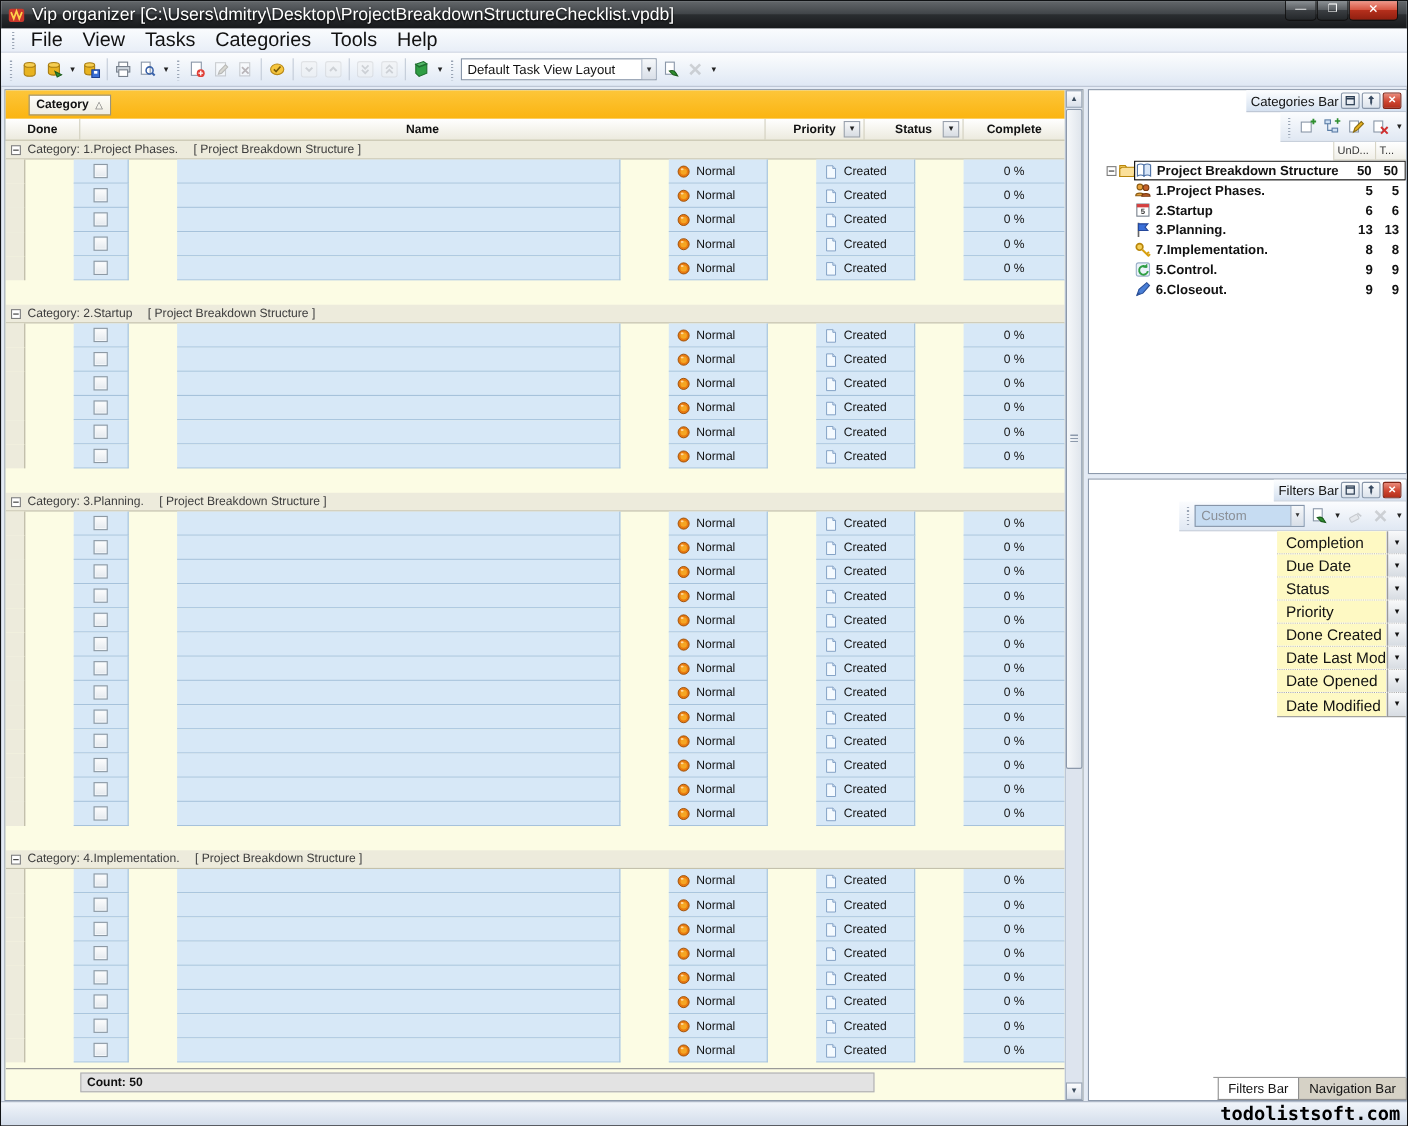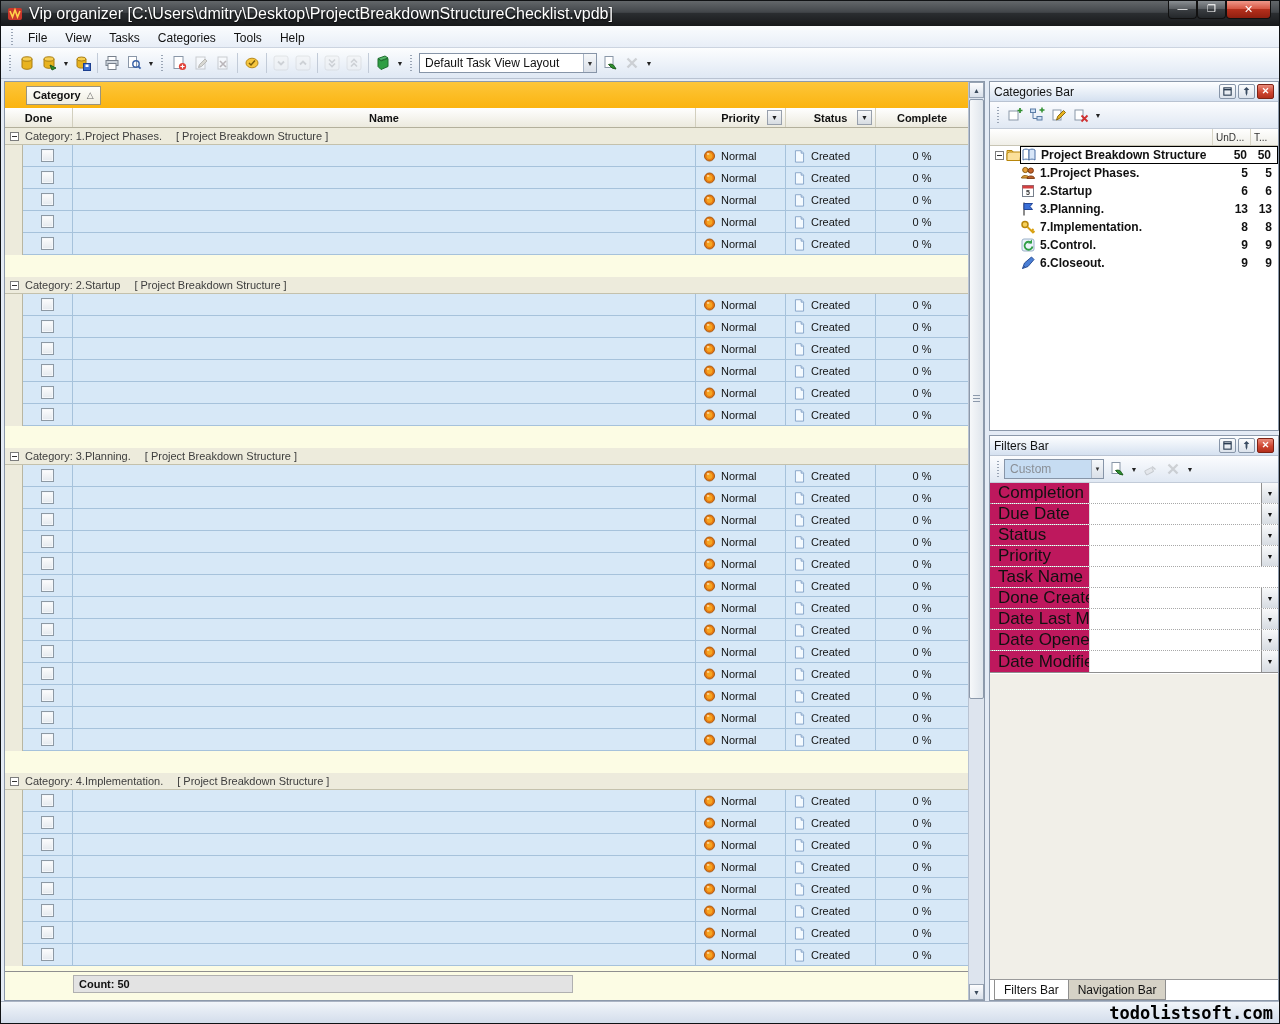--- a/index.html
+++ b/index.html
@@ -19,21 +19,21 @@
   .wbtn { width:29px; height:18px; border:1px solid #111; border-top:none;
     border-radius:0 0 4px 4px; background:linear-gradient(#8a8f93,#55595d 50%,#3a3e42 50%,#24272a);
     color:#fff; font-size:10px; line-height:16px; text-align:center; cursor:pointer; }
   .wbtn.close { width:45px; background:linear-gradient(#f0988a,#d4503c 50%,#b42f1c 50%,#8f1f10); font-size:11px; }
 
   
   .menubar { position:absolute; left:0; top:25px; right:0; height:22px;
     background:linear-gradient(#fafcfe,#e8eef7); border-bottom:1px solid #ccd4e0;
     display:flex; align-items:center; padding-left:6px; }
   .menubar .gripper { margin-right:4px; }
-  .menu-item { font-size:12px; color:#111; padding:2px 9px; cursor:default; border-radius:2px; }
+  .menu-item { font-size:18px; color:#111; padding:2px 9px; cursor:default; border-radius:2px; }
 
   .toolbar { position:absolute; left:0; top:47px; right:0; height:31px;
     background:linear-gradient(#fcfdfe,#dfe8f4); border-bottom:1px solid #b9c3d2;
     display:flex; align-items:center; padding-left:4px; }
   .gripper { width:5px; height:20px; margin:0 3px;
     background:repeating-linear-gradient(#9aa5b5 0 1px, transparent 1px 3px);
     background-size:2px 100%; background-repeat:no-repeat; background-position:1px 2px; }
   .tbtn { width:22px; height:22px; border:1px solid transparent; border-radius:2px;
     display:flex; align-items:center; justify-content:center; background:transparent; cursor:pointer; }
   .tbtn svg { width:16px; height:16px; }
@@ -68,52 +68,52 @@
     display:flex; align-items:center; justify-content:center; cursor:pointer; }
 
   .listbody { flex:1 1 auto; overflow:hidden; display:flex; flex-direction:column; background:#fcfce4; }
   .grouprow { height:17px; flex:0 0 auto; background:#edebdc; border-bottom:1px solid #c4c1ac;
     display:flex; align-items:center; font-size:11px; color:#3d3d3d; }
   .grouprow .glabel { margin-left:6px; }
   .grouprow .gsuffix { margin-left:14px; }
   .expandbox { width:9px; height:9px; border:1px solid #7c7c7c; background:#fff; position:relative; margin-left:5px; flex:0 0 auto; cursor:pointer; }
   .expandbox::after { content:""; position:absolute; left:1px; top:3px; width:5px; height:1px; background:#333; }
 
-  .taskrow { height:22px; flex:0 0 auto; display:grid; grid-template-columns:18px 50px 1fr 90px 90px 92px; }
+  .taskrow { height:22px; flex:0 0 auto; display:grid; grid-template-columns:18px 50px 1fr 90px 90px 92px;gap:44px; }
   .c-strip { background:#edebdc; border-right:1px solid #b9b6a1; }
   .c-done,.c-name,.c-pri,.c-stat,.c-comp { background:#d7e8f7; border-right:1px solid #a6c2db; border-bottom:1px solid #a6c2db; display:flex; align-items:center; overflow:hidden; }
   .c-comp { border-right:none; justify-content:center; }
   .c-done { justify-content:center; }
   .c-name { padding-left:5px; font-size:11px; color:#141414; white-space:nowrap; }
   .c-pri,.c-stat { padding-left:7px; font-size:11px; color:#141414; gap:5px; }
   .c-comp { font-size:11px; color:#141414; }
   .cb { width:13px; height:13px; border:1px solid #8d99a4; background:linear-gradient(#fdfdfd,#e4e9ee); box-shadow:inset 0 0 0 1px #f4f7fa; cursor:pointer; }
   .ball svg, .page svg { display:block; }
 
   .fillerrow { height:22px; flex:0 0 auto; background:#fcfce4; }
   .fillersmall { height:5px; flex:0 0 auto; background:#fcfce4; }
 
   .tl-footer { flex:0 0 auto; height:24px; background:#fcfce4; border-top:1px solid #8f8f8f; display:flex; align-items:center; }
-  .countbar { margin-left:68px; width:500px; height:18px; background:#e3e3e3; border:1px solid #b0b0b0;
+  .countbar { margin-left:68px; width:722px; height:18px; background:#e3e3e3; border:1px solid #b0b0b0;
     font-size:11px; font-weight:bold; color:#111; display:flex; align-items:center; padding-left:5px; }
   .tl-rest { flex:1 1 auto; background:#fcfce4; }
 
   
   .vscroll { position:absolute; top:0; right:0; width:16px; bottom:0; background:#dde4ee; border-left:1px solid #b9c3d2; }
   .sbtn { position:absolute; left:0; right:0; height:16px; background:linear-gradient(#fdfdfe,#d9e0ea);
     border:1px solid #98a4b4; display:flex; align-items:center; justify-content:center; font-size:7px; color:#3a4a5c; cursor:pointer; }
   .sbtn.up { top:0; } .sbtn.down { bottom:0; }
   .sthumb { position:absolute; left:0; right:0; top:17px; height:600px; border:1px solid #8c99ab; border-radius:2px;
     background:linear-gradient(90deg,#f6f8fa,#dfe5ec); cursor:grab; }
   .sthumb::after { content:""; position:absolute; left:3px; right:3px; top:50%; height:7px; margin-top:-4px;
     background:repeating-linear-gradient(#8c99ab 0 1px, transparent 1px 3px); }
 
   
   .rightcol { position:absolute; left:988px; top:0; width:290px; bottom:0; }
-  .panel { position:absolute; left:0; right:0; border:1px solid #8c99ab; background:#fff; display:flex; flex-direction:column; }
+  .panel { position:absolute; left:0; right:0; border:1px solid #8c99ab; background:#fff; display:flex; flex-direction:column;align-items:flex-end; }
   .catpanel { top:2px; height:350px; }
   .filtpanel { top:356px; bottom:0; }
 
   .ptitle { height:20px; flex:0 0 auto; background:linear-gradient(#fdfeff,#d5e1f0);
     border-bottom:1px solid #b9c3d2; display:flex; align-items:center; padding:0 4px; }
   .ptitle .plabel { font-size:12px; color:#111; flex:1; }
   .pbtn { width:17px; height:15px; border:1px solid #8795a8; border-radius:2px; margin-left:2px;
     background:linear-gradient(#fbfcfd,#dce3ec); display:flex; align-items:center; justify-content:center; cursor:pointer; }
   .pbtn svg { width:11px; height:11px; }
   .pbtn.pclose { background:linear-gradient(#ea8c7c,#cf4631 55%,#b32f1b); border-color:#7e2214; color:#fff; font-size:9px; font-weight:bold; line-height:1; }
@@ -141,21 +141,21 @@
 
   
   .fcombo { height:20px; width:100px; border:1px solid #8795a8; background:#c6dcf2; display:flex; align-items:center; margin-right:2px; }
   .fcombo .cval { flex:1; font-size:12px; color:#8a8f96; padding-left:5px; }
   .fcombo .cbtn { width:12px; height:18px; border-left:1px solid #aab6c6; background:linear-gradient(#f6f8fa,#d9dfe8);
     font-size:6px; color:#333; display:flex; align-items:center; justify-content:center; }
 
   .filtergrid { flex:0 0 auto; border-bottom:1px solid #8f8f8f; background:#fff; }
   .frow { height:21px; display:grid; grid-template-columns:100px 1fr 17px; border-bottom:1px dotted #a8a8a8; }
   .frow:last-child { border-bottom:none; }
-  .frow .flabel { background:#be185d; border-right:1px solid #e0e0e0; font-size:17px; color:#111;
+  .frow .flabel { background:#fef9c3; border-right:1px solid #e0e0e0; font-size:14px; color:#111;
     display:flex; align-items:center; padding-left:8px; white-space:nowrap; overflow:hidden; }
   .frow .fval { background:#fff; }
   .frow .fdd { border-left:1px solid #8f8f8f; background:linear-gradient(#f8f9fa,#d7dce2);
     display:flex; align-items:center; justify-content:center; font-size:7px; color:#111; cursor:pointer; }
   .frow .fdd.none { visibility:hidden; }
 
   .fspacer { flex:1; background:#f1efe8; border-top:1px solid #fff; }
   .ftabs { height:21px; flex:0 0 auto; background:#fff; border-top:1px solid #9a9a9a; display:flex; align-items:flex-start; padding-left:4px; }
   .ftab { height:20px; padding:0 9px; font-size:12px; color:#111; display:flex; align-items:center;
     border:1px solid #8f8f8f; border-top:none; background:#d6d2c6; cursor:pointer; margin-right:-1px; }
@@ -1565,25 +1565,20 @@
               <div class="flabel">Status</div>
               <div class="fval"></div>
               <div class="fdd">▼</div>
             </div>
             <div class="frow">
               <div class="flabel">Priority</div>
               <div class="fval"></div>
               <div class="fdd">▼</div>
             </div>
             <div class="frow">
-              <div class="flabel">Task Name</div>
-              <div class="fval"></div>
-              <div class="fdd none">▼</div>
-            </div>
-            <div class="frow">
               <div class="flabel">Done Created</div>
               <div class="fval"></div>
               <div class="fdd">▼</div>
             </div>
             <div class="frow">
               <div class="flabel">Date Last Modified</div>
               <div class="fval"></div>
               <div class="fdd">▼</div>
             </div>
             <div class="frow">

